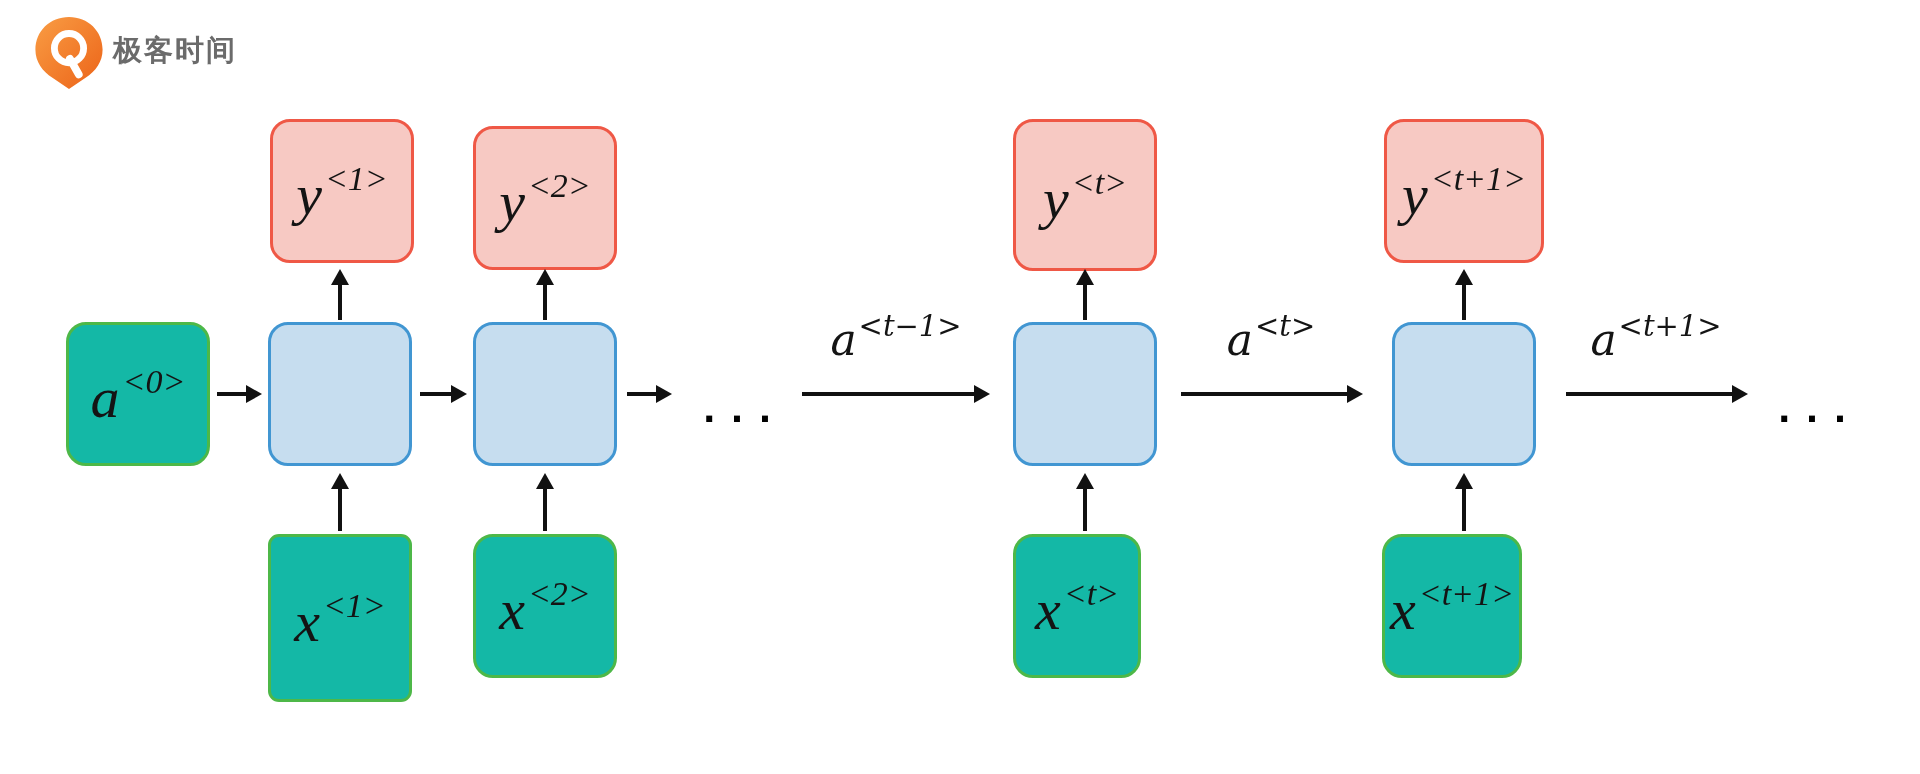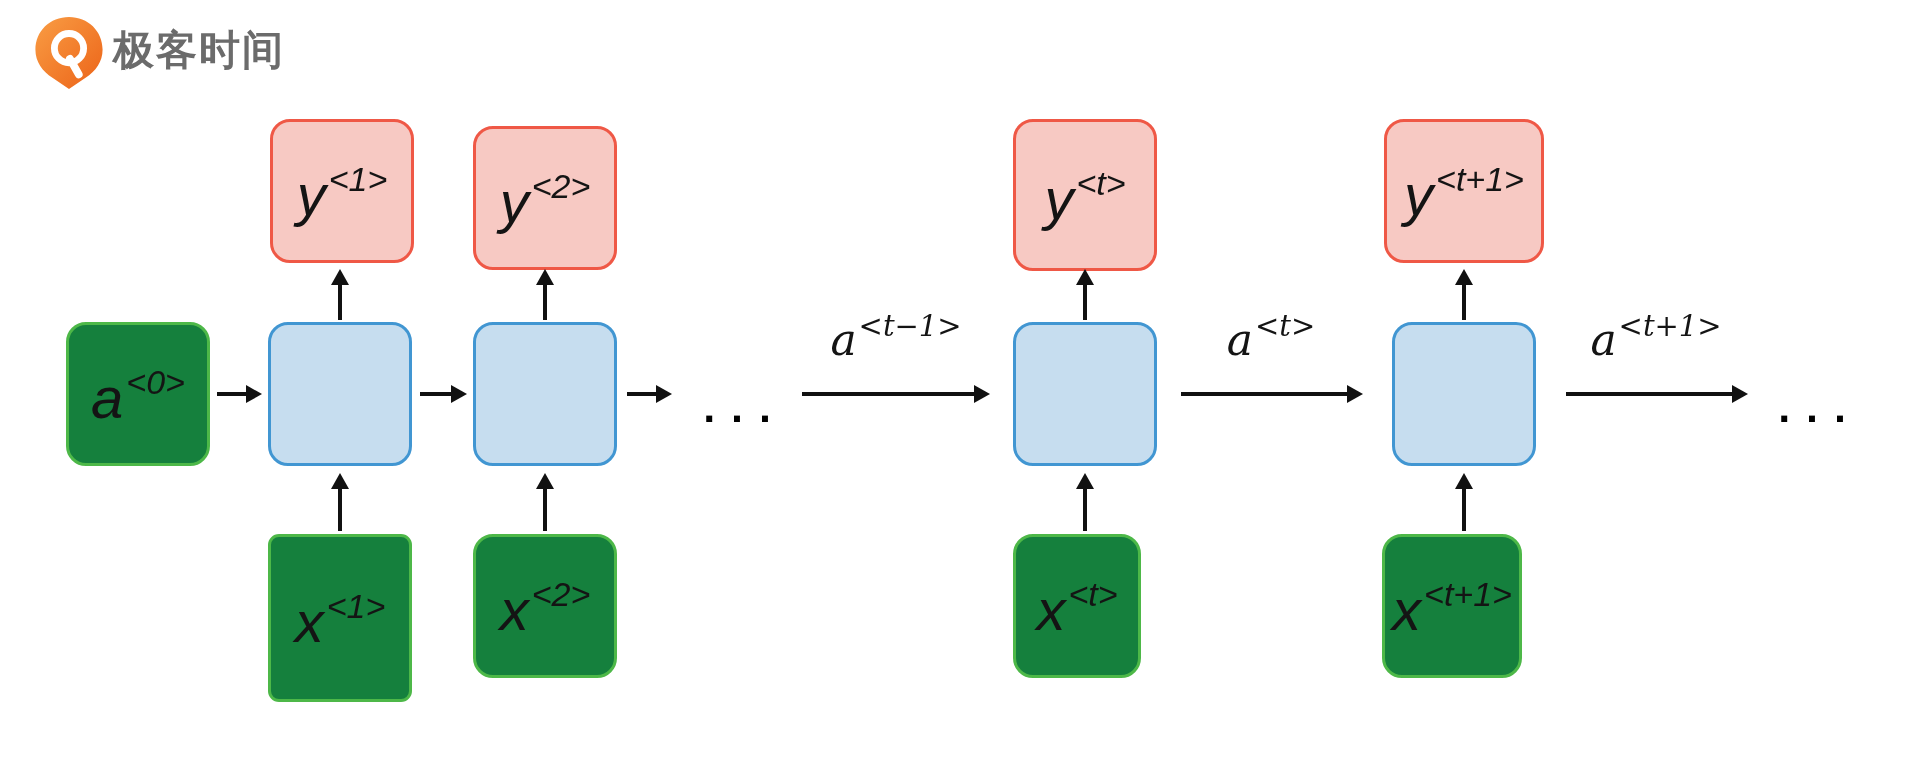--- a/index.html
+++ b/index.html
@@ -20,45 +20,45 @@
   .logo {
     position: absolute;
     left: 33px;
     top: 16px;
     display: flex;
     align-items: center;
     gap: 8px;
   }
   .logo-icon { width: 72px; height: 74px; }
   .logo-text {
-    font-size: 41px;
+    font-size: 29px;
     font-weight: 600;
     color: #6b6b6b;
     letter-spacing: 2px;
     line-height: 1;
     padding-bottom: 6px;
   }
 
   
   .box {
     position: absolute;
     box-sizing: border-box;
     border-radius: 20px;
     border: 3px solid;
     display: flex;
     align-items: center;
     justify-content: center;
   }
   .box.red   { background: #f7c9c3; border-color: #ef5846; }
-  .box.green { background: #15803d; border-color: #4db848; }
+  .box.green { background: #14b8a6; border-color: #4db848; }
   .box.blue  { background: #c6ddef; border-color: #4196d2; }
 
   
   .mlabel {
-    font-family: Liberation Sans, sans-serif;
+    font-family: Liberation Serif, serif;
     font-style: italic;
     color: #141414;
     white-space: nowrap;
     line-height: 1;
     transform: translateY(4px);
   }
   .mlabel .mbase { font-size: 58px; }
   .mlabel .msup  { font-size: 34px; position: relative; top: -24px; margin-left: 3px; }
 
   .elabel {

